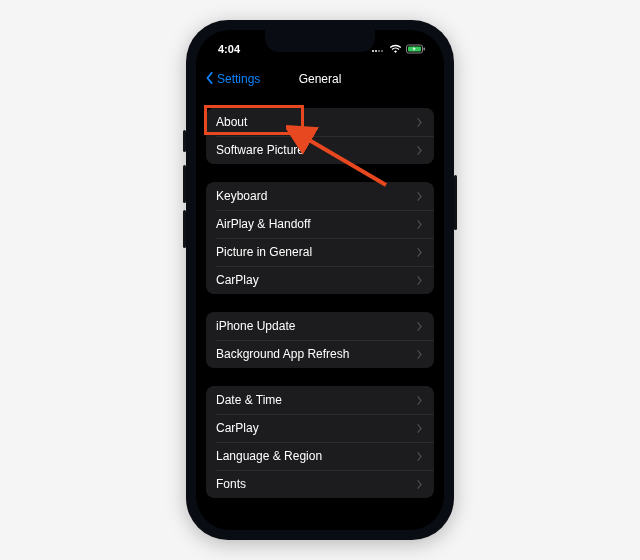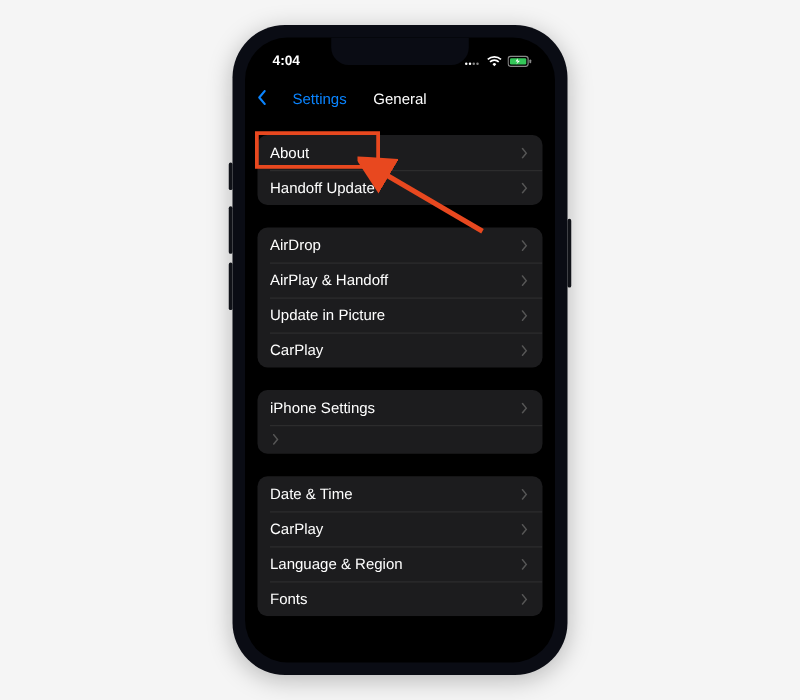--- a/index.html
+++ b/index.html
@@ -73,21 +73,21 @@
     position: relative;
     margin-top: 4px;
   }
   .back {
     position: absolute;
     left: 8px;
     display: flex;
     align-items: center;
     color: #0a84ff;
     font-size: 12px;
-    gap: 18px;
+    gap: 1px;
   }
   .back svg { width:12px; height:12px; }
   .title {
     color: #fff;
     font-size: 12px;
     font-weight: 400;
   }
   .content {
     padding: 0 10px;
     overflow: hidden;
@@ -186,74 +186,75 @@
       <div class="group">
         <div class="row" style="position:relative;">
           <span>About</span>
           <span class="chev">
               <svg viewBox="0 0 8 12">
                 <path d="M2 1 L6 6 L2 11" stroke="#555" stroke-width="1.6" fill="none" stroke-linecap="round"></path>
               </svg>
             </span>
         </div>
         <div class="row">
-          <span>Handoff Update</span>
+          <span>Software Picture</span>
           <span class="chev">
               <svg viewBox="0 0 8 12">
                 <path d="M2 1 L6 6 L2 11" stroke="#555" stroke-width="1.6" fill="none" stroke-linecap="round"></path>
               </svg>
             </span>
         </div>
       </div>
 
       <div class="group">
         <div class="row">
-          <span>AirDrop</span>
+          <span>Keyboard</span>
           <span class="chev">
               <svg viewBox="0 0 8 12">
                 <path d="M2 1 L6 6 L2 11" stroke="#555" stroke-width="1.6" fill="none" stroke-linecap="round"></path>
               </svg>
             </span>
         </div>
         <div class="row">
           <span>AirPlay &amp; Handoff</span>
           <span class="chev">
               <svg viewBox="0 0 8 12">
                 <path d="M2 1 L6 6 L2 11" stroke="#555" stroke-width="1.6" fill="none" stroke-linecap="round"></path>
               </svg>
             </span>
         </div>
         <div class="row">
-          <span>Update in Picture</span>
+          <span>Picture in General</span>
           <span class="chev">
               <svg viewBox="0 0 8 12">
                 <path d="M2 1 L6 6 L2 11" stroke="#555" stroke-width="1.6" fill="none" stroke-linecap="round"></path>
               </svg>
             </span>
         </div>
         <div class="row">
           <span>CarPlay</span>
           <span class="chev">
               <svg viewBox="0 0 8 12">
                 <path d="M2 1 L6 6 L2 11" stroke="#555" stroke-width="1.6" fill="none" stroke-linecap="round"></path>
               </svg>
             </span>
         </div>
       </div>
 
       <div class="group">
         <div class="row">
-          <span>iPhone Settings</span>
-          <span class="chev">
-              <svg viewBox="0 0 8 12">
-                <path d="M2 1 L6 6 L2 11" stroke="#555" stroke-width="1.6" fill="none" stroke-linecap="round"></path>
-              </svg>
-            </span>
-        </div>
-        <div class="row">
+          <span>iPhone Update</span>
+          <span class="chev">
+              <svg viewBox="0 0 8 12">
+                <path d="M2 1 L6 6 L2 11" stroke="#555" stroke-width="1.6" fill="none" stroke-linecap="round"></path>
+              </svg>
+            </span>
+        </div>
+        <div class="row">
+          <span>Background App Refresh</span>
           <span class="chev">
               <svg viewBox="0 0 8 12">
                 <path d="M2 1 L6 6 L2 11" stroke="#555" stroke-width="1.6" fill="none" stroke-linecap="round"></path>
               </svg>
             </span>
         </div>
       </div>
 
       <div class="group">
         <div class="row">

